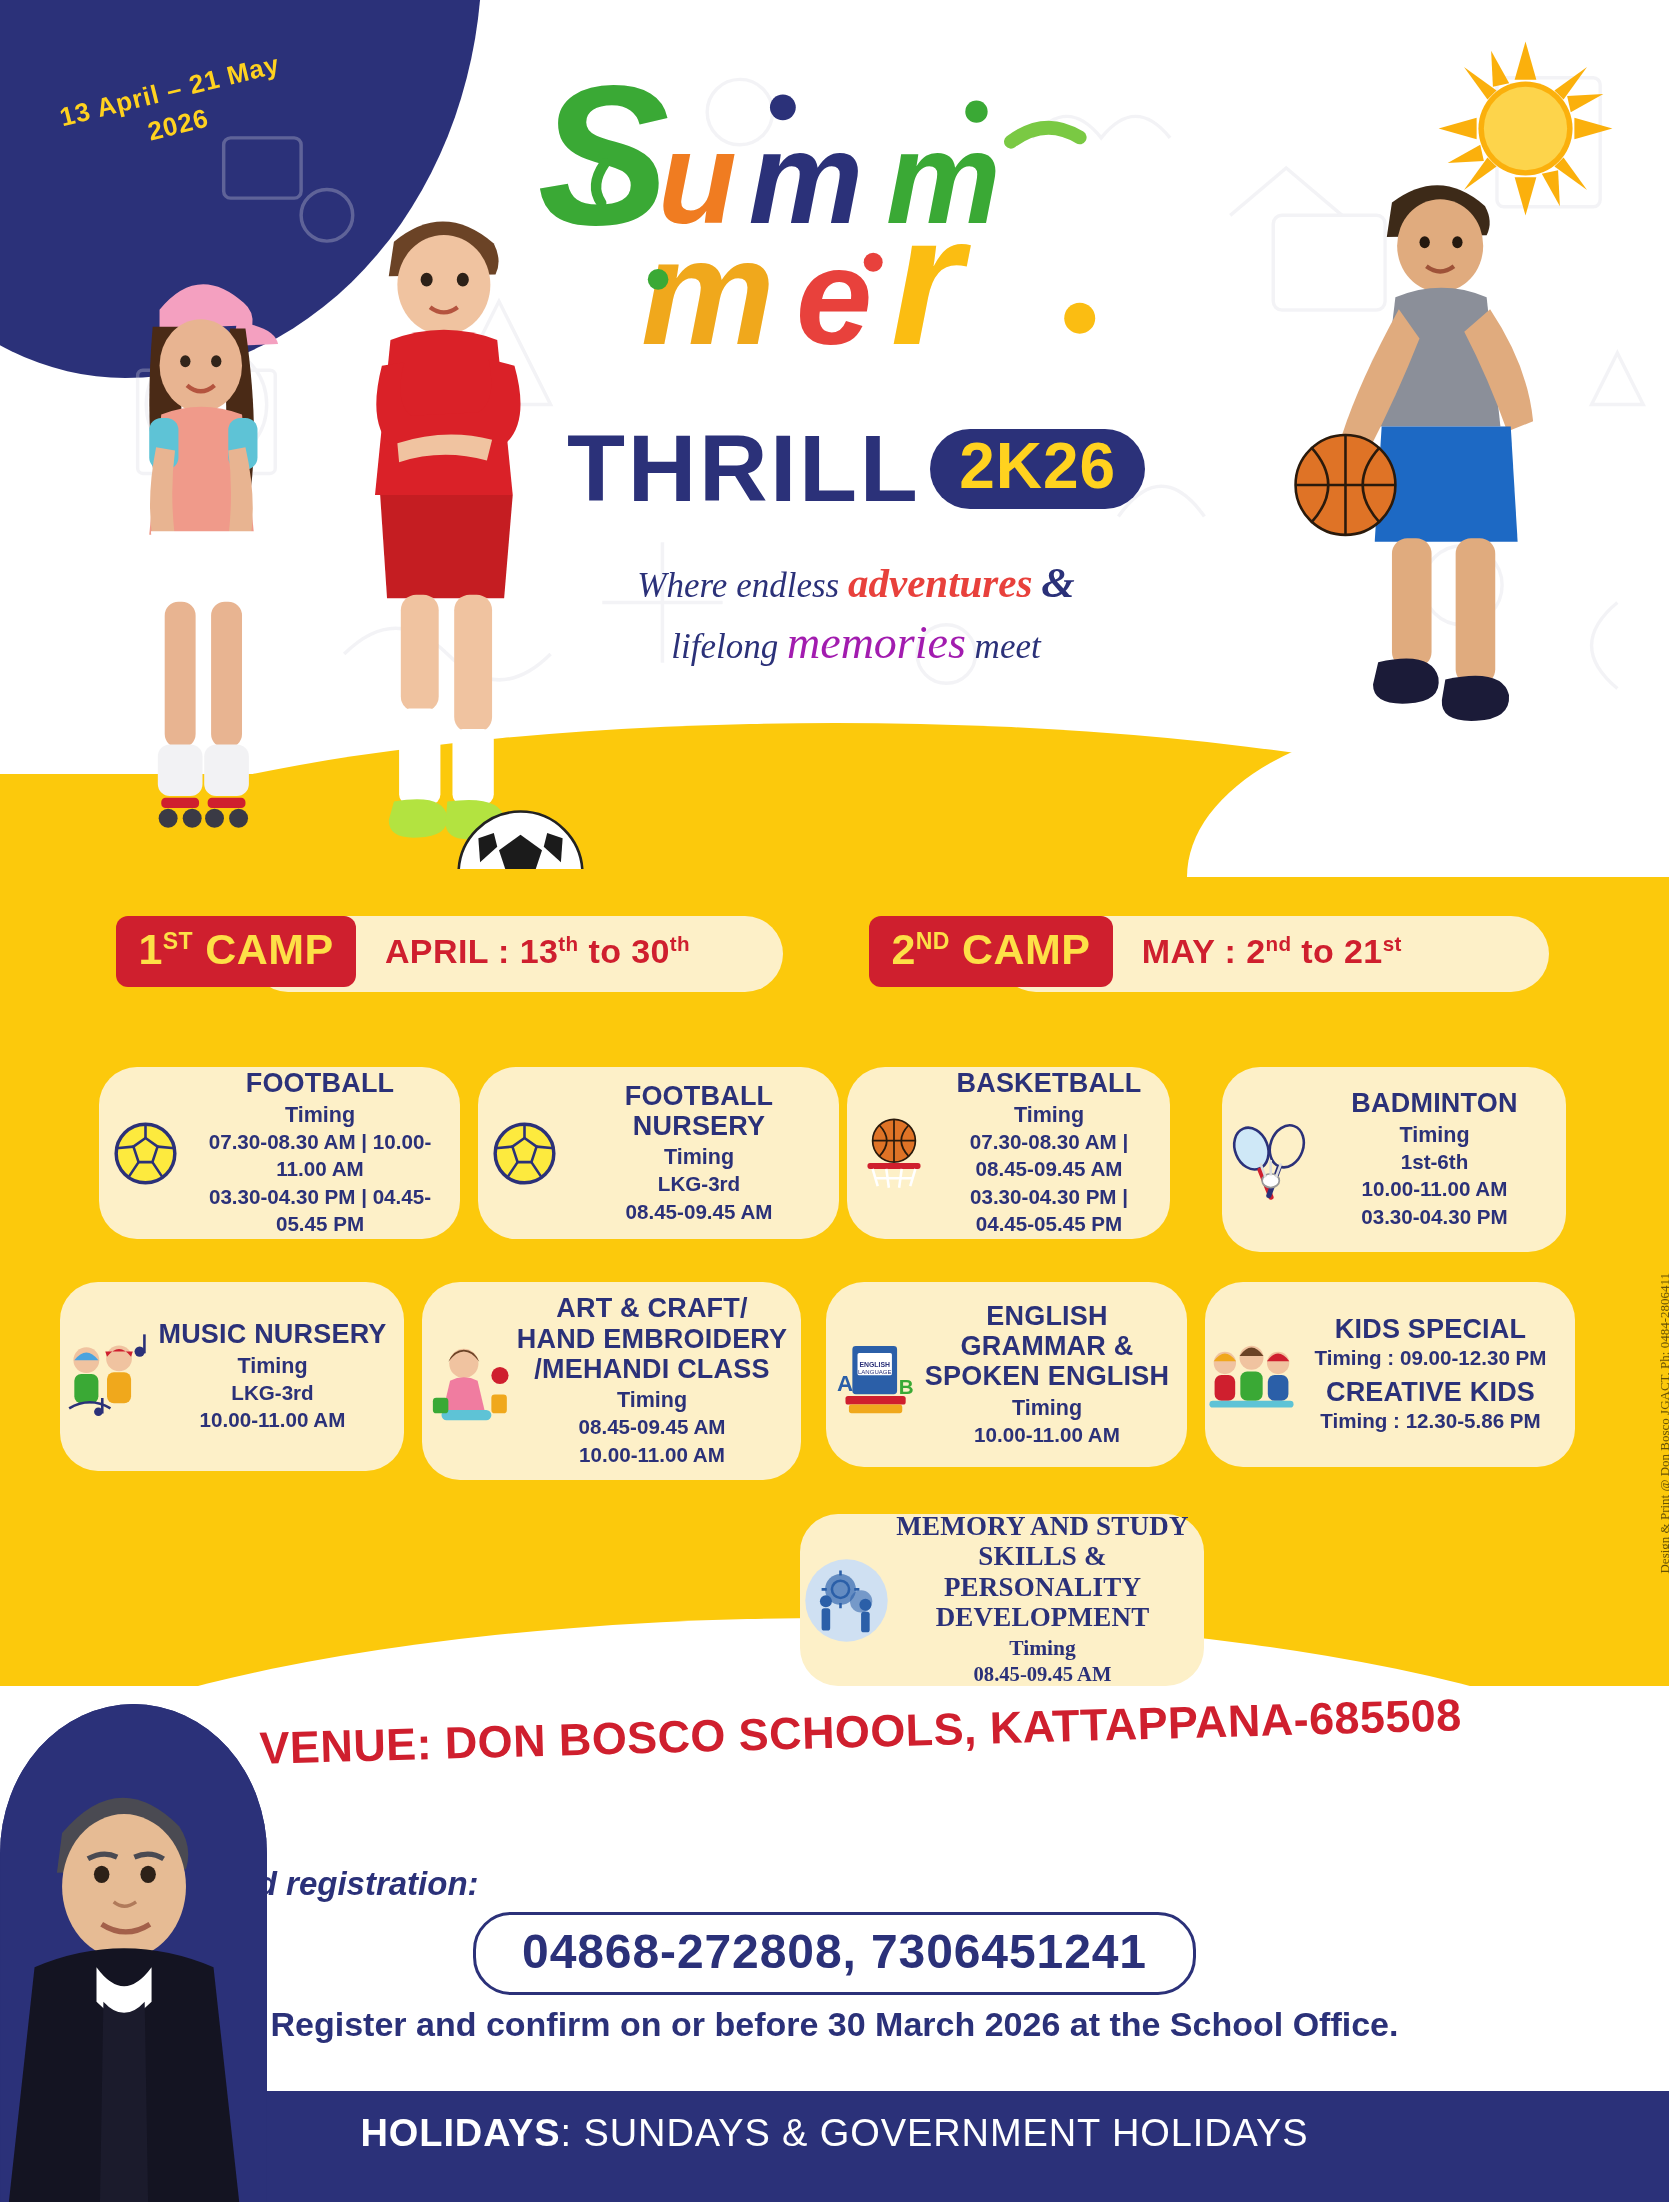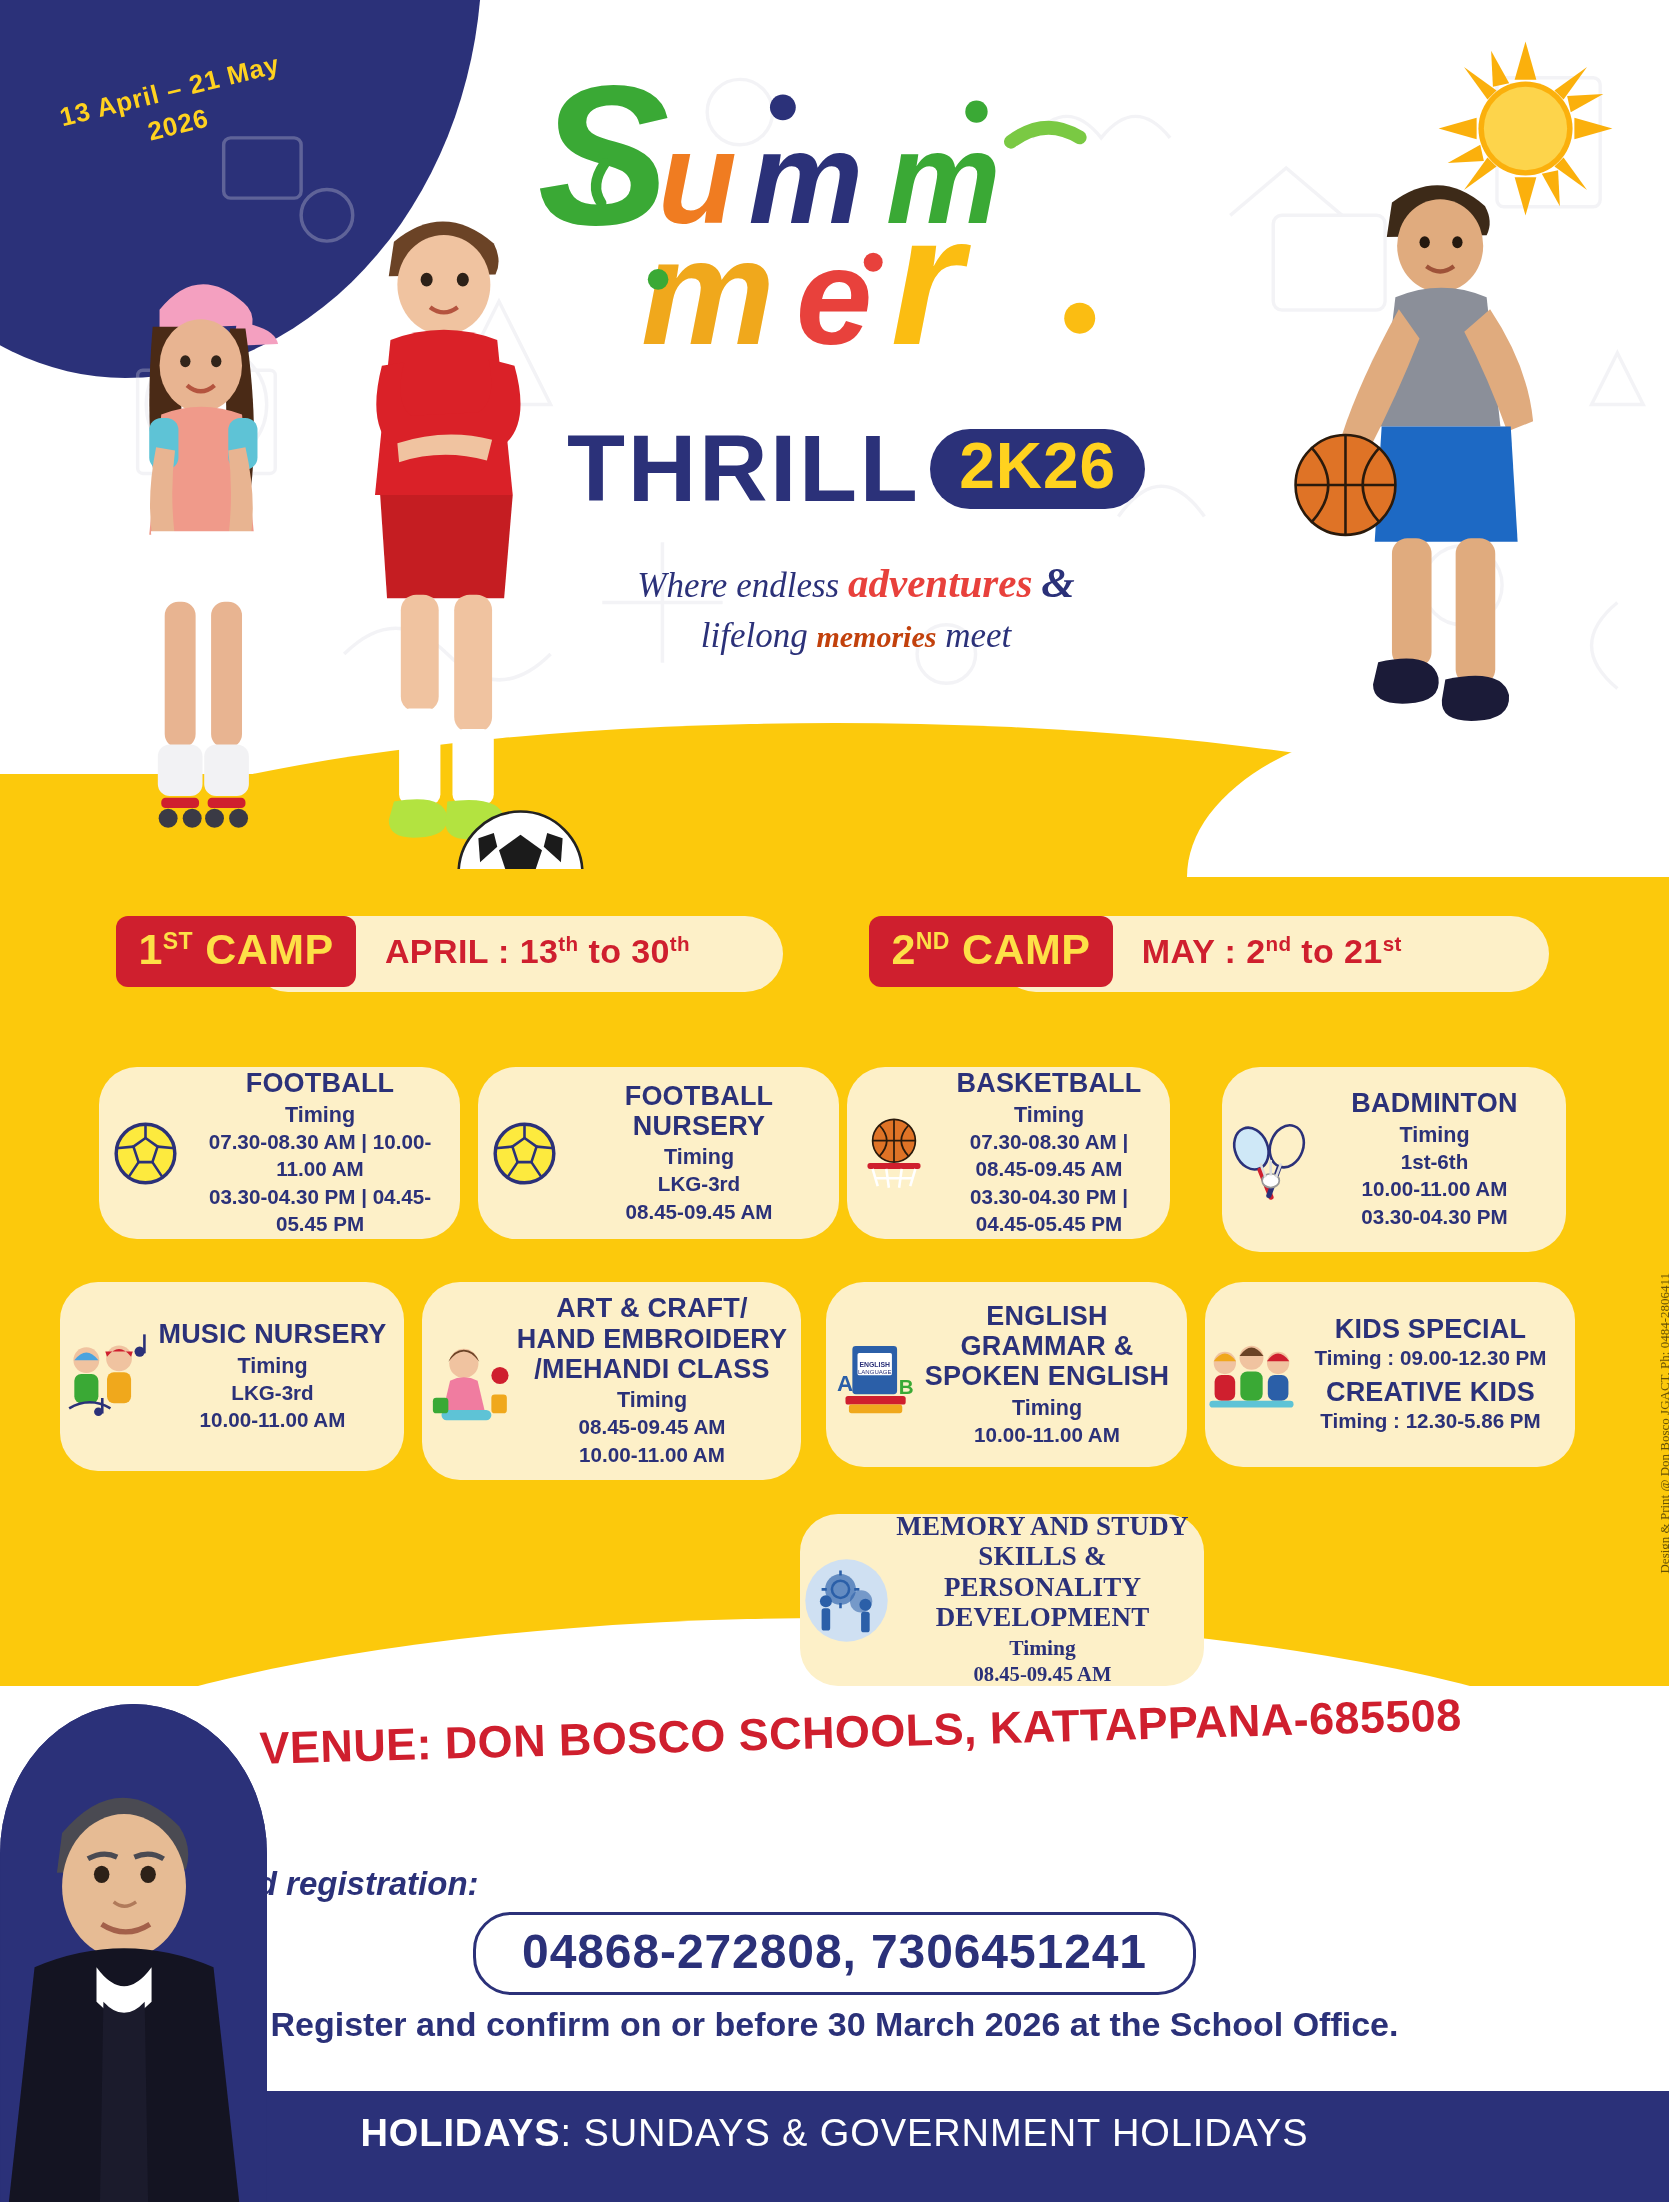--- a/index.html
+++ b/index.html
@@ -105,21 +105,21 @@
   .tagline {
     margin-top: 38px;
     font-family: "Liberation Serif", serif;
     font-style: italic;
     color: #2b3179;
     font-size: 35px;
     line-height: 1.35;
     text-align: center;
   }
   .tagline .adv { color: #e8413c; font-weight: bold; font-size: 41px; }
-  .tagline .mem { color: #c2410c; font-weight: bold; font-size: 30px; }
+  .tagline .mem { color: #a21caf; font-weight: normal; font-size: 46px; }
   .tagline .amp { font-size: 43px; font-weight: bold; }
 
   
   .kid { position: absolute; z-index: 15; }
 
   
   .yellow-band {
     position: absolute;
     left: 0; top: 774px;
     width: 1669px; height: 972px;

